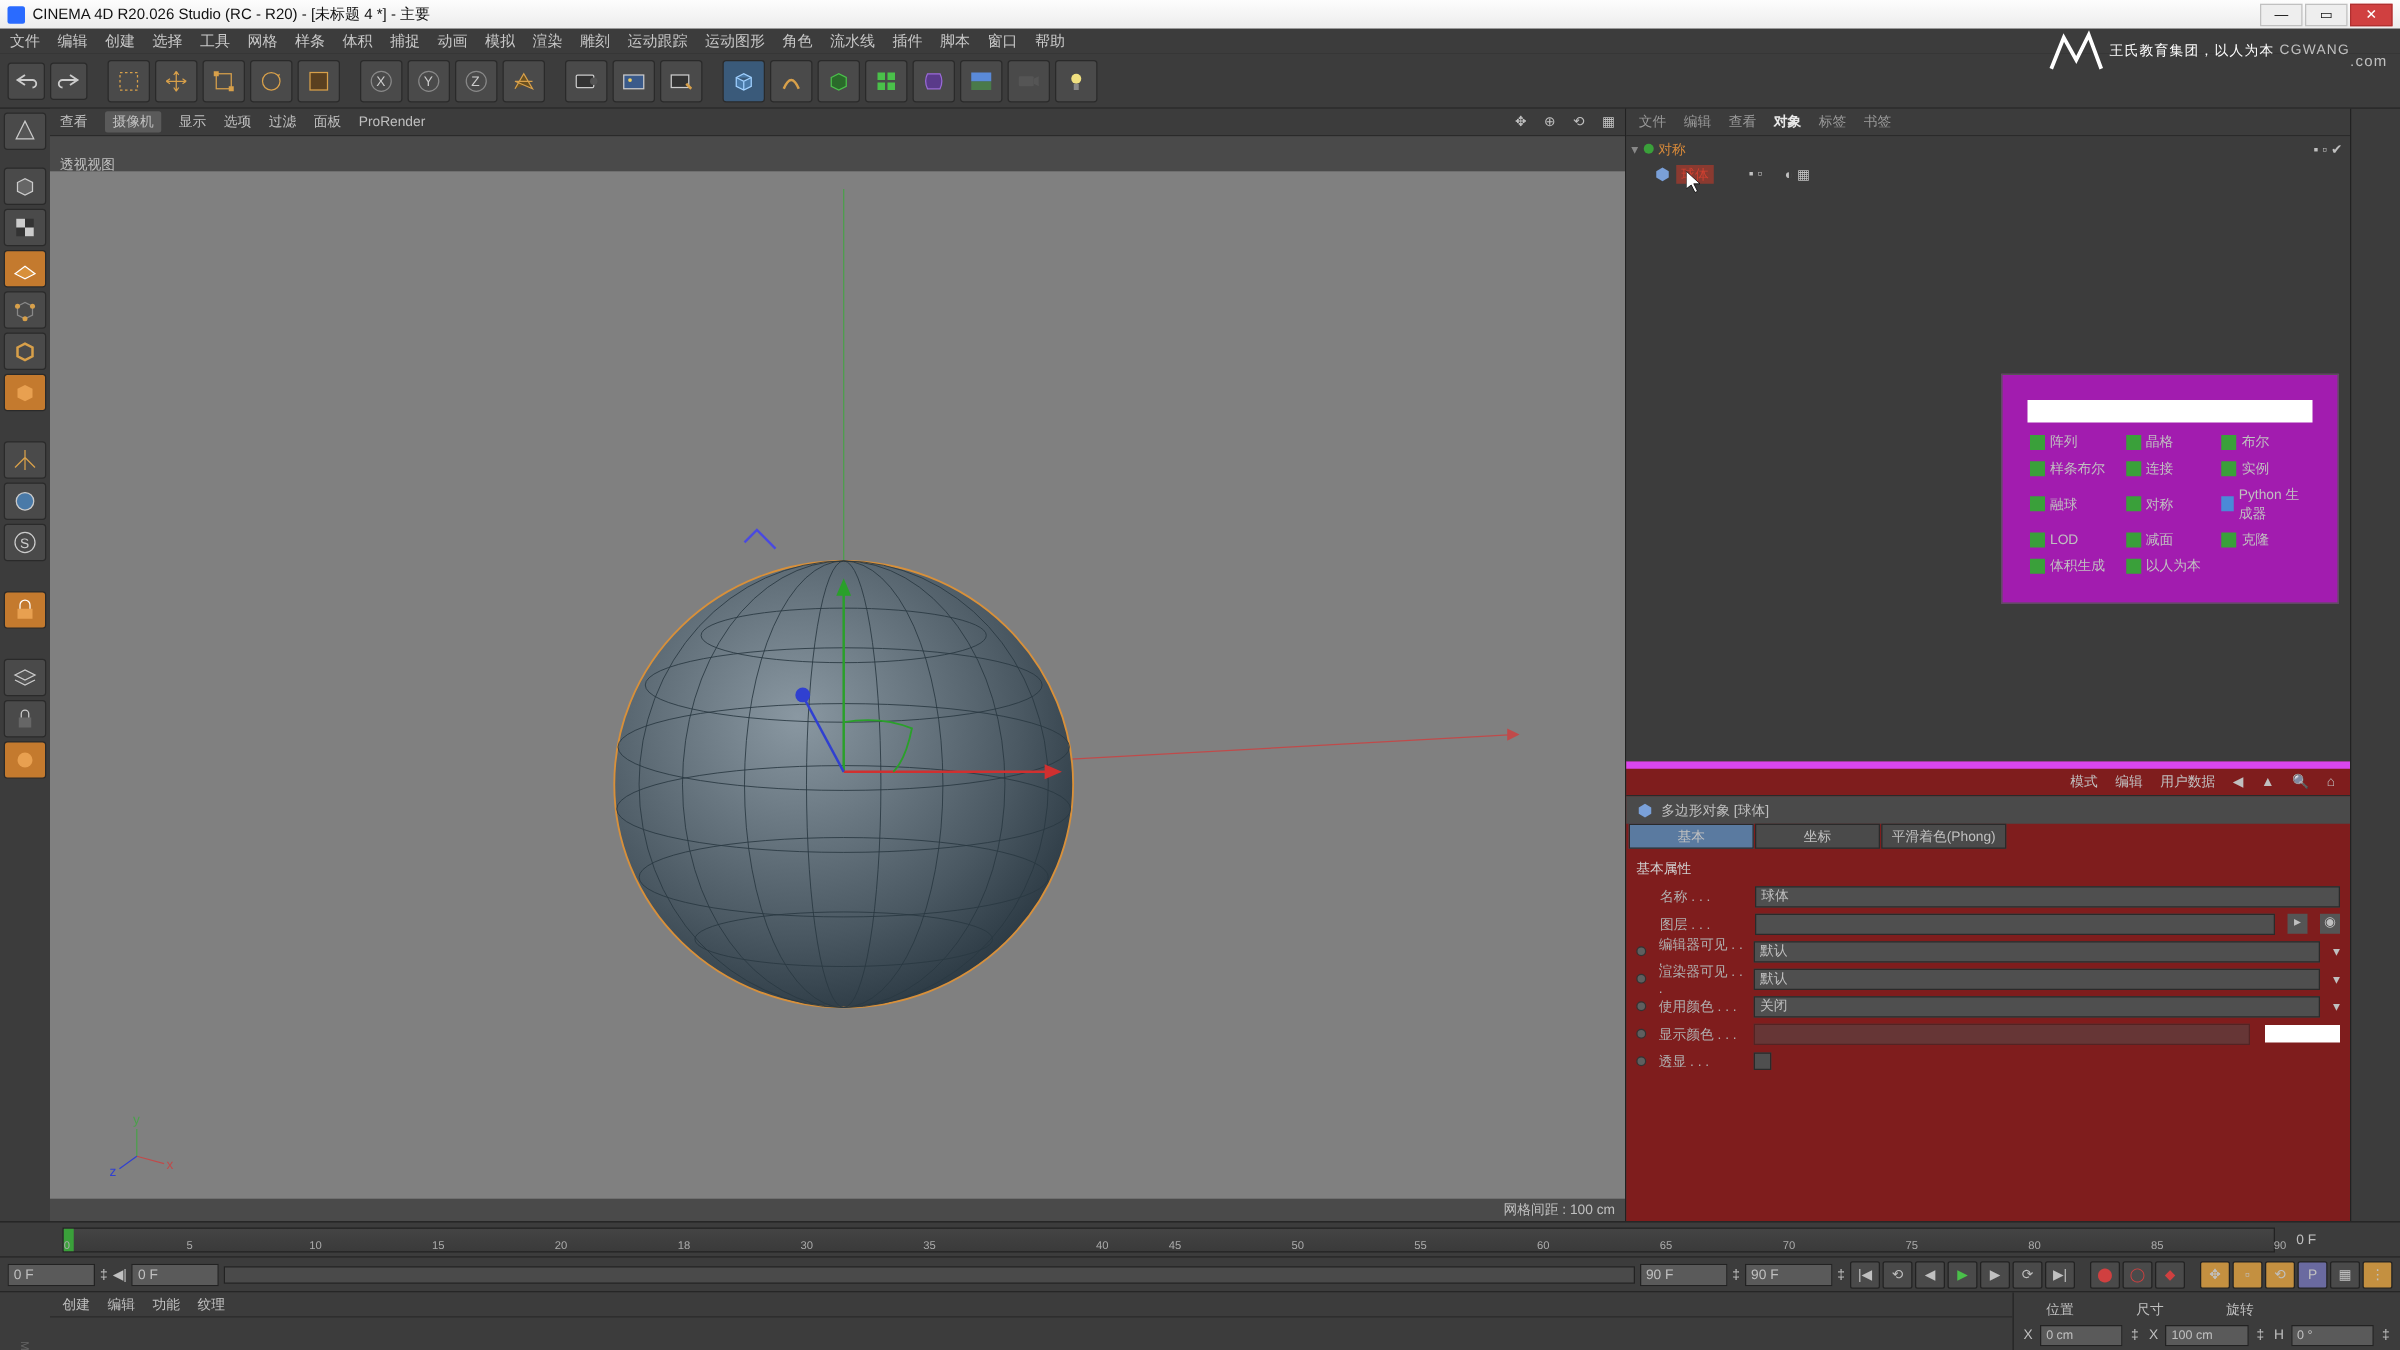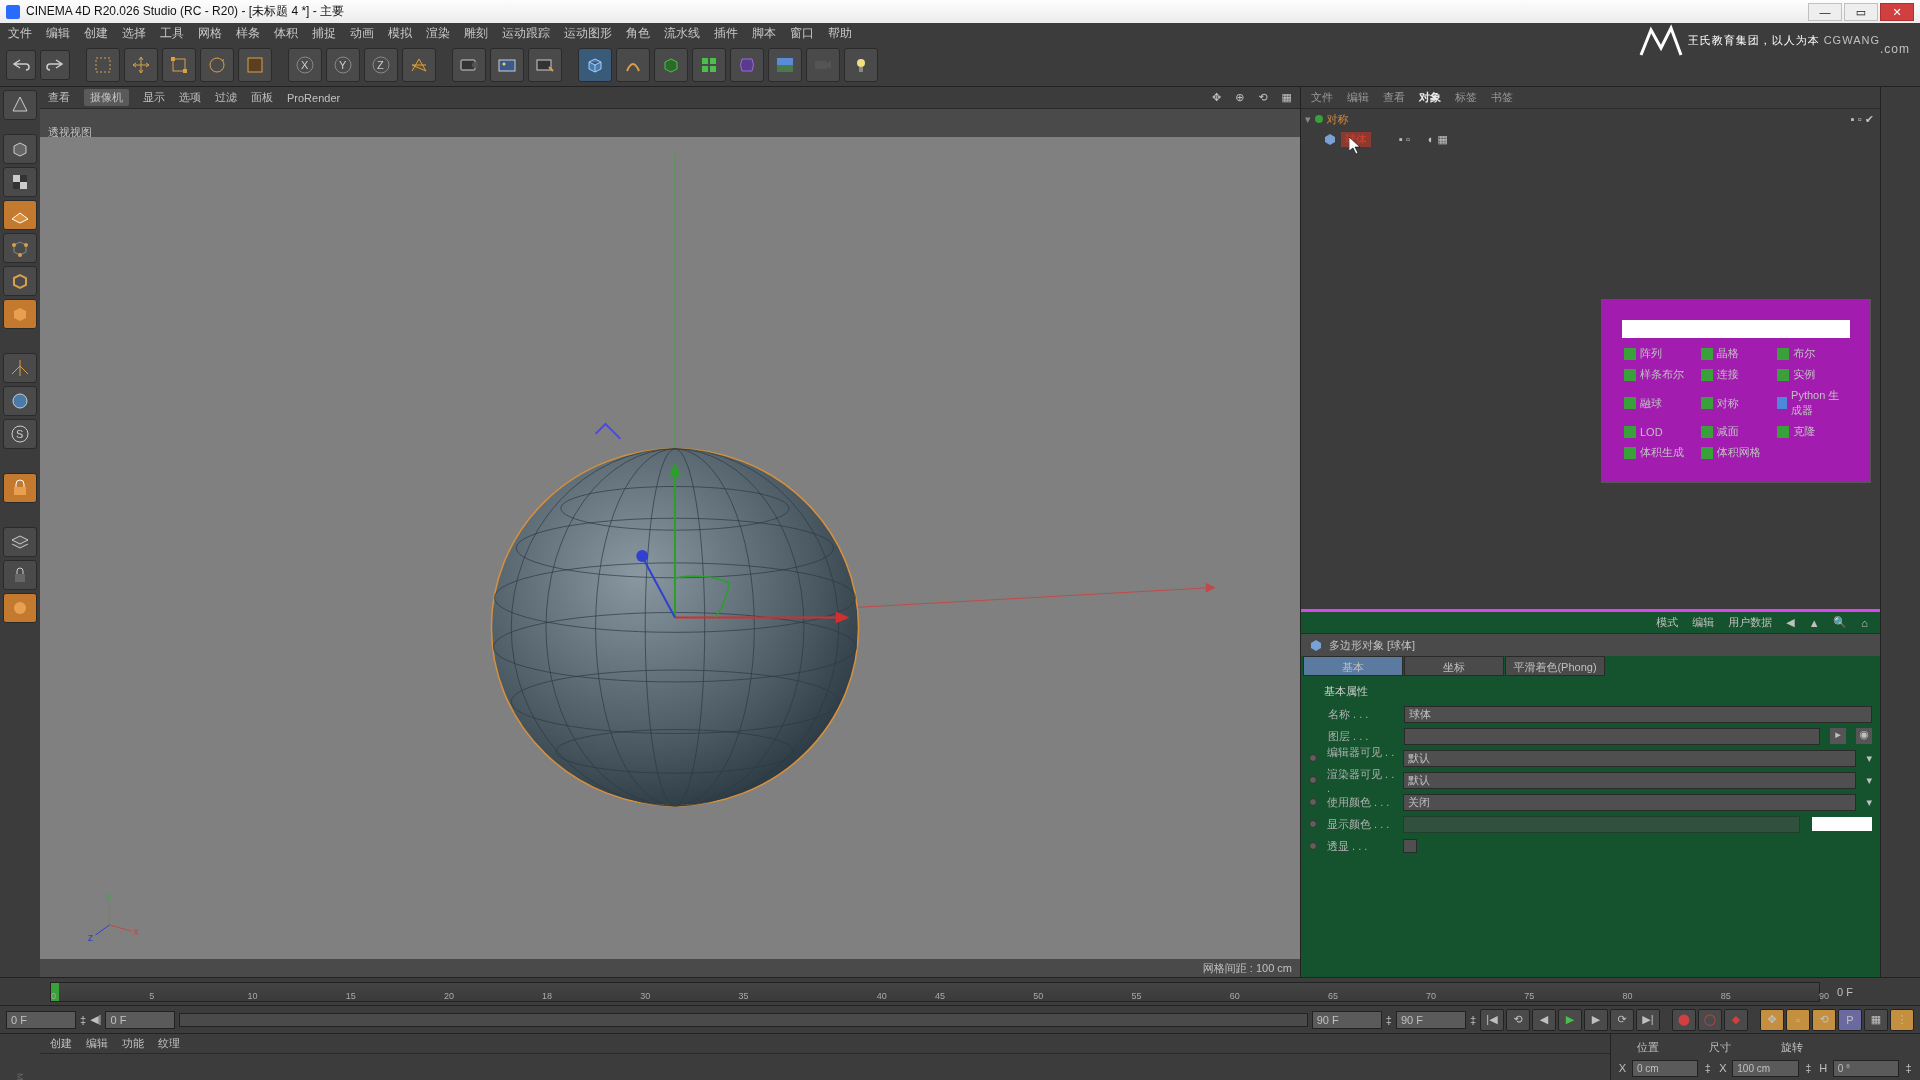--- a/index.html
+++ b/index.html
@@ -34,21 +34,21 @@
 .paneltabs span { color:#999; }
 .paneltabs .act { color:#e8e8e8; font-weight:bold; }
 .objmgr { height:500px; background:#3c3c3c; position:relative; }
 .objrow { display:flex; align-items:center; height:20px; padding:0 6px; gap:4px; }
 .objdot { width:8px; height:8px; border-radius:50%; }
 .popup { position:absolute; top:190px; left:300px; width:270px; background:#a21caf; border:1px solid #555; padding:20px; }
 .popup .search { width:100%; height:18px; background:#fff; margin-bottom:6px; }
 .popgrid { display:grid; grid-template-columns:1fr 1fr 1fr; gap:2px; }
 .popitem { display:flex; align-items:center; gap:4px; padding:2px; }
 .popicon { width:12px; height:12px; }
-.attmgr { flex:1; background:#14532d; border-top:3px solid #d946ef; }
+.attmgr { flex:1; background:#7f1d1d; border-top:6px solid #d946ef; }
 .attbar { height:22px; display:flex; align-items:center; gap:14px; padding:0 12px; border-bottom:1px solid #2a2a2a; }
 .atthdr { height:22px; background:#4a4a4a; display:flex; align-items:center; padding:0 8px; gap:6px; }
 .atabs { height:20px; display:flex; gap:1px; padding:0 2px; }
 .atab { flex:0 0 100px; background:#4a4a4a; text-align:center; line-height:20px; border:1px solid #2a2a2a; }
 .atab.on { background:#5a7aa0; }
 .agroup { padding:4px 8px; }
 .arow { display:flex; align-items:center; height:22px; gap:6px; }
 .albl { width:70px; color:#b0b0b0; }
 .afld { flex:1; height:17px; background:#4f4f4f; border:1px solid #2a2a2a; padding:0 4px; line-height:15px; }
 .adot { width:8px; height:8px; border-radius:50%; background:#5f5f5f; border:1px solid #333; margin-right:4px; }
@@ -475,21 +475,21 @@
             <div class="popitem">
               <div class="popicon" style="background: rgb(58, 160, 58);"></div>
               <span>克隆</span>
             </div>
             <div class="popitem">
               <div class="popicon" style="background: rgb(58, 160, 58);"></div>
               <span>体积生成</span>
             </div>
             <div class="popitem">
               <div class="popicon" style="background: rgb(58, 160, 58);"></div>
-              <span>体积网格</span>
+              <span>以人为本</span>
             </div>
             <div class="popitem"></div>
           </div>
       </div>
     </div>
 
     <div class="attmgr">
       <div class="attbar" id="atttabs">
         <div style="flex:1"></div>
         <span>模式</span>
@@ -505,21 +505,21 @@
             <path d="M2 5l5-3l5 3v5l-5 3l-5-3z" fill="#7aa0d8"></path>
           </svg>
         <span>多边形对象 [球体]</span>
       </div>
       <div class="atabs" id="asubtabs">
           <div class="atab on">基本</div>
           <div class="atab">坐标</div>
           <div class="atab">平滑着色(Phong)</div>
         </div>
       <div class="agroup">
-        <div style="color:#d0d0d0;margin:4px 15px">基本属性</div>
+        <div style="color:#d0d0d0;margin:4px 0">基本属性</div>
         <div id="attrrows">
             <div class="arow">
               <div style="width: 13px;"></div>
               <div class="albl">名称 . . .</div>
               <div class="afld">球体</div>
             </div>
             <div class="arow">
               <div style="width: 13px;"></div>
               <div class="albl">图层 . . .</div>
               <div class="afld"></div>

